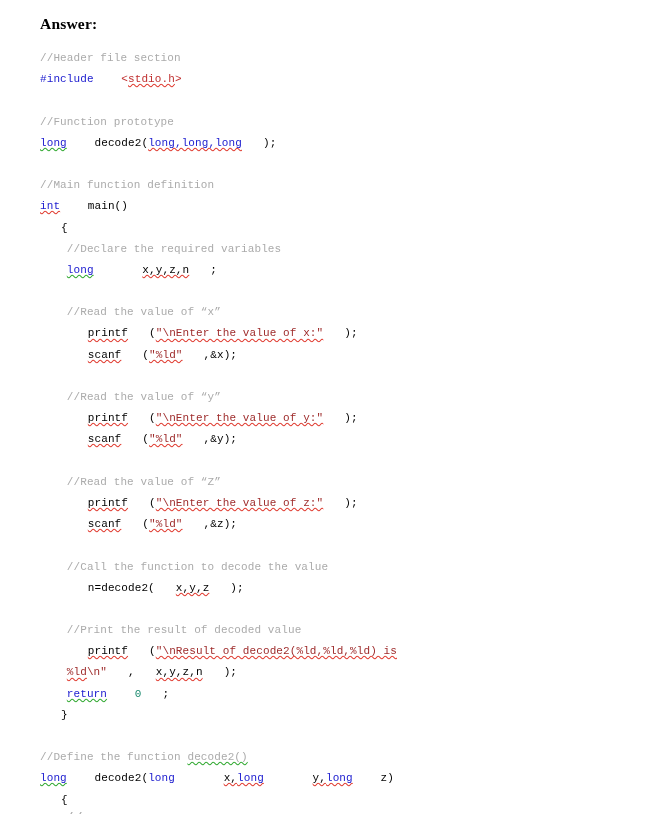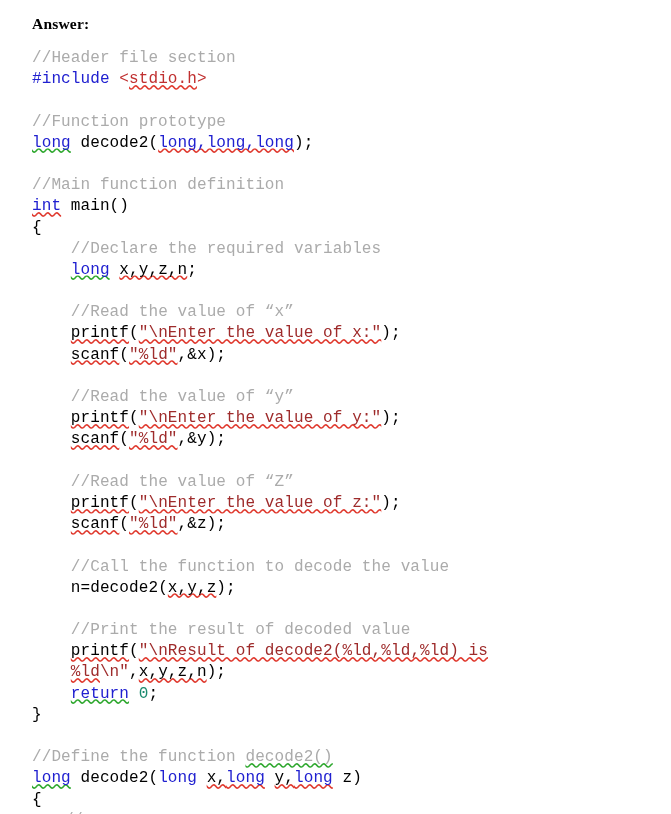--- a/index.html
+++ b/index.html
@@ -14,54 +14,54 @@
     font-family: "Liberation Serif", serif;
     color: #000000;
   }
 
   #page {
     position: relative;
     width: 671px;
     height: 814px;
     background: #ffffff;
     box-sizing: border-box;
-    padding: 14px 0 0 4px;
+    padding: 14px 0 0 12px;
   }
 
   #answer-heading {
     font-family: "Liberation Serif", serif;
     font-weight: bold;
     font-size: 15.5px;
     line-height: 20px;
     color: #000000;
     margin: 0 0 14px 28px;
     letter-spacing: 0.2px;
   }
 
   #code-block {
     font-family: "Liberation Mono", "DejaVu Sans Mono", monospace;
-    font-size: 16px;
+    font-size: 11px;
     line-height: 21.2px;
     color: #000000;
     margin: 0;
     padding: 0 0 0 28px;
     white-space: pre;
     letter-spacing: 0.1px;
   }
 
   .code-line {
     height: 21.2px;
     white-space: pre;
   }
   .code-line.blank {
     height: 21.2px;
   }
 
   
-  .t-plain    { color: #000000; }
+  .t-plain    { color: #000000; margin-left: 21px; }
   .t-comment  { color: #ababab; }
   .t-keyword  { color: #2020d0; font-family: Liberation Mono, monospace; }
   .t-pre      { color: #2020d0; text-align: right; }
   .t-string   { color: #9e2b2b; }
   .t-header   { color: #c03030; }
   .t-number   { color: #1a8a6e; }
 
   
   .sq-red {
     text-decoration: underline wavy #e03a2f;

